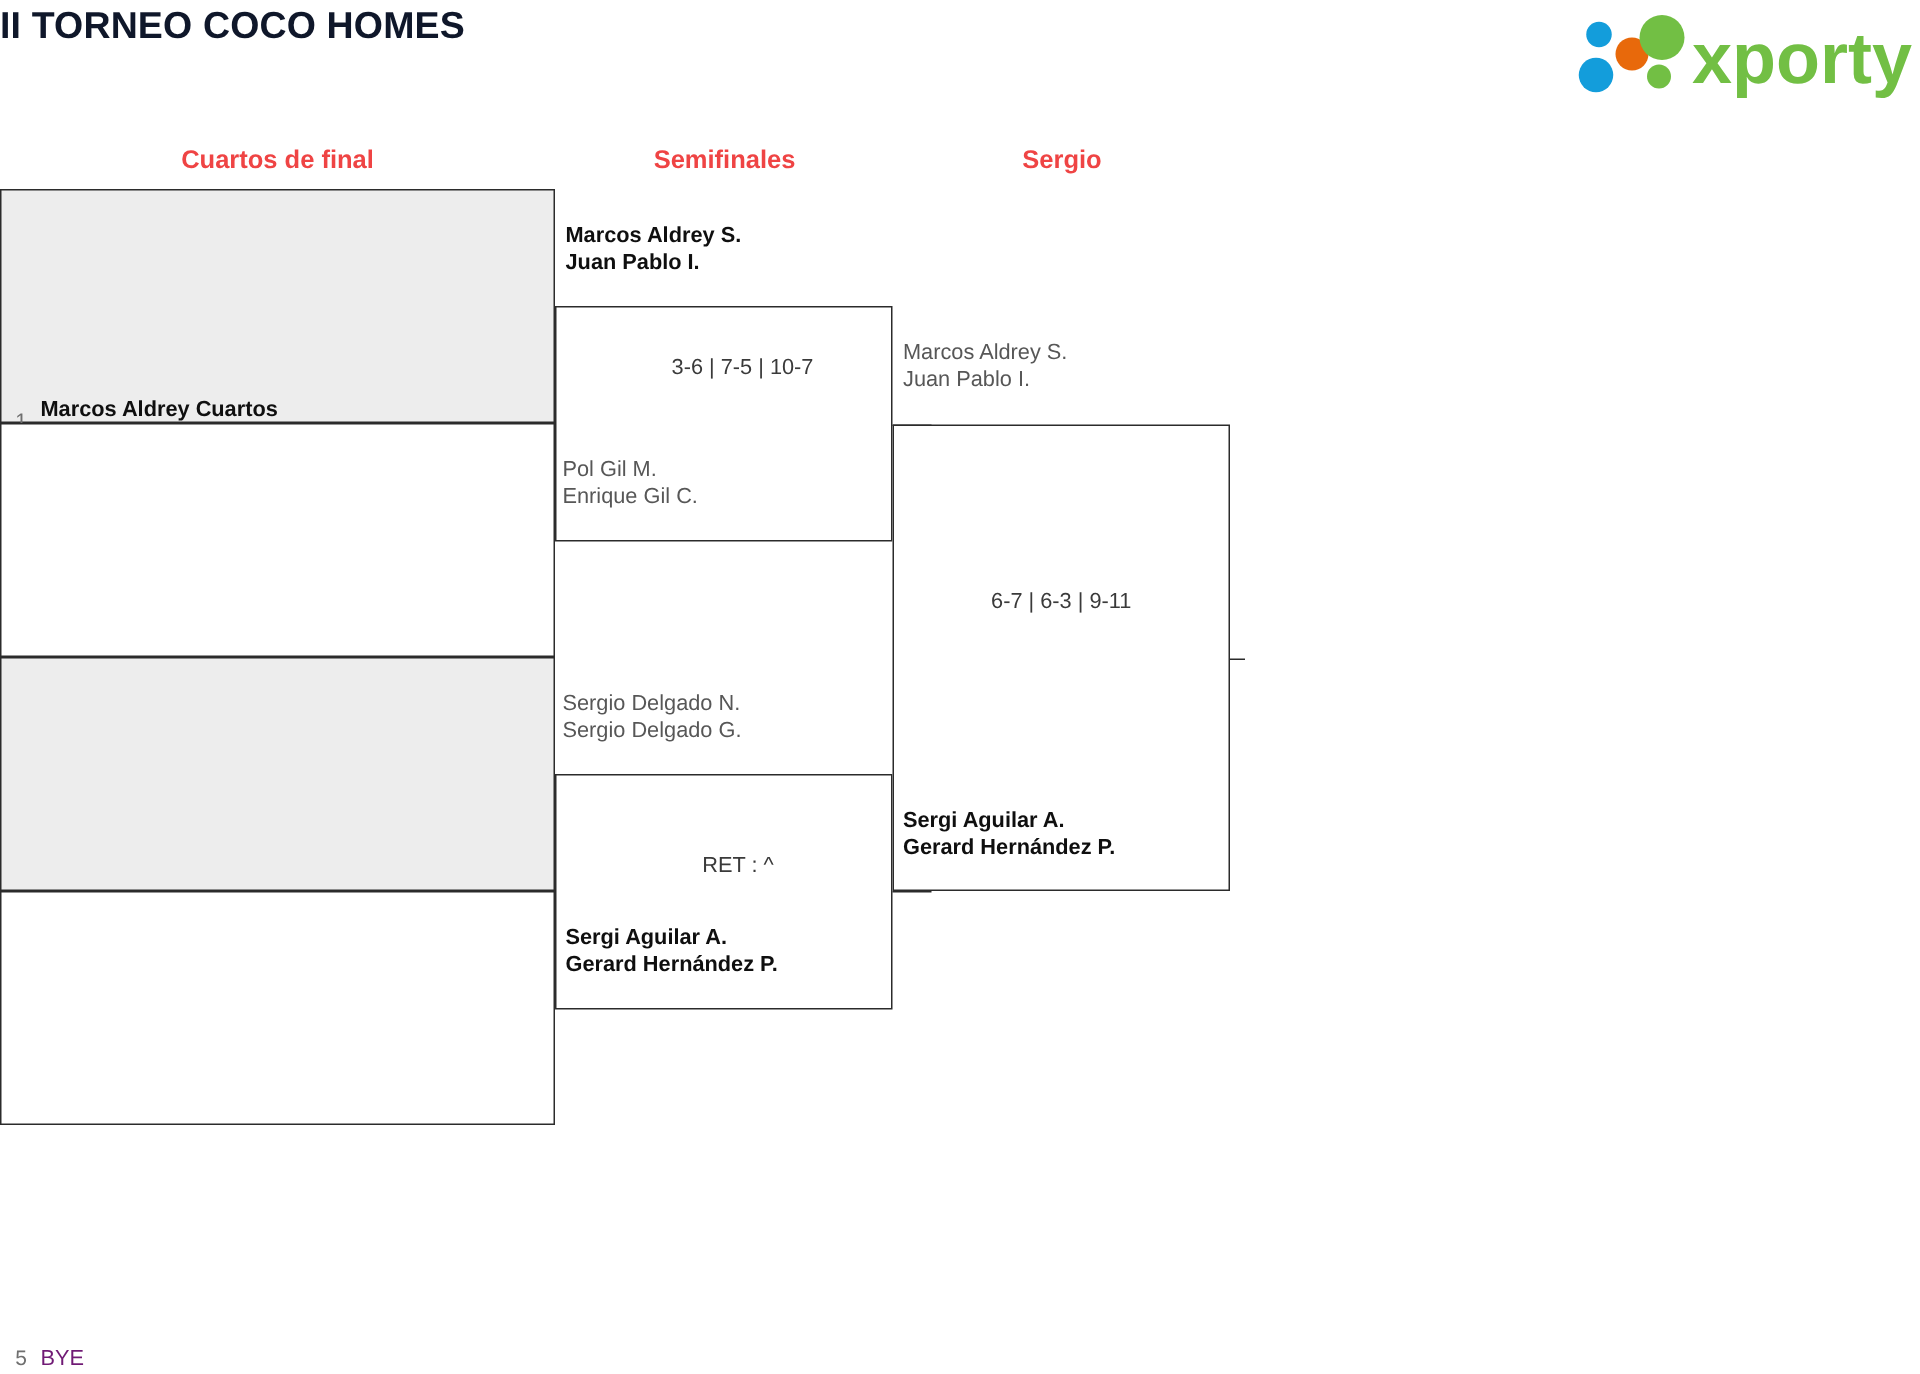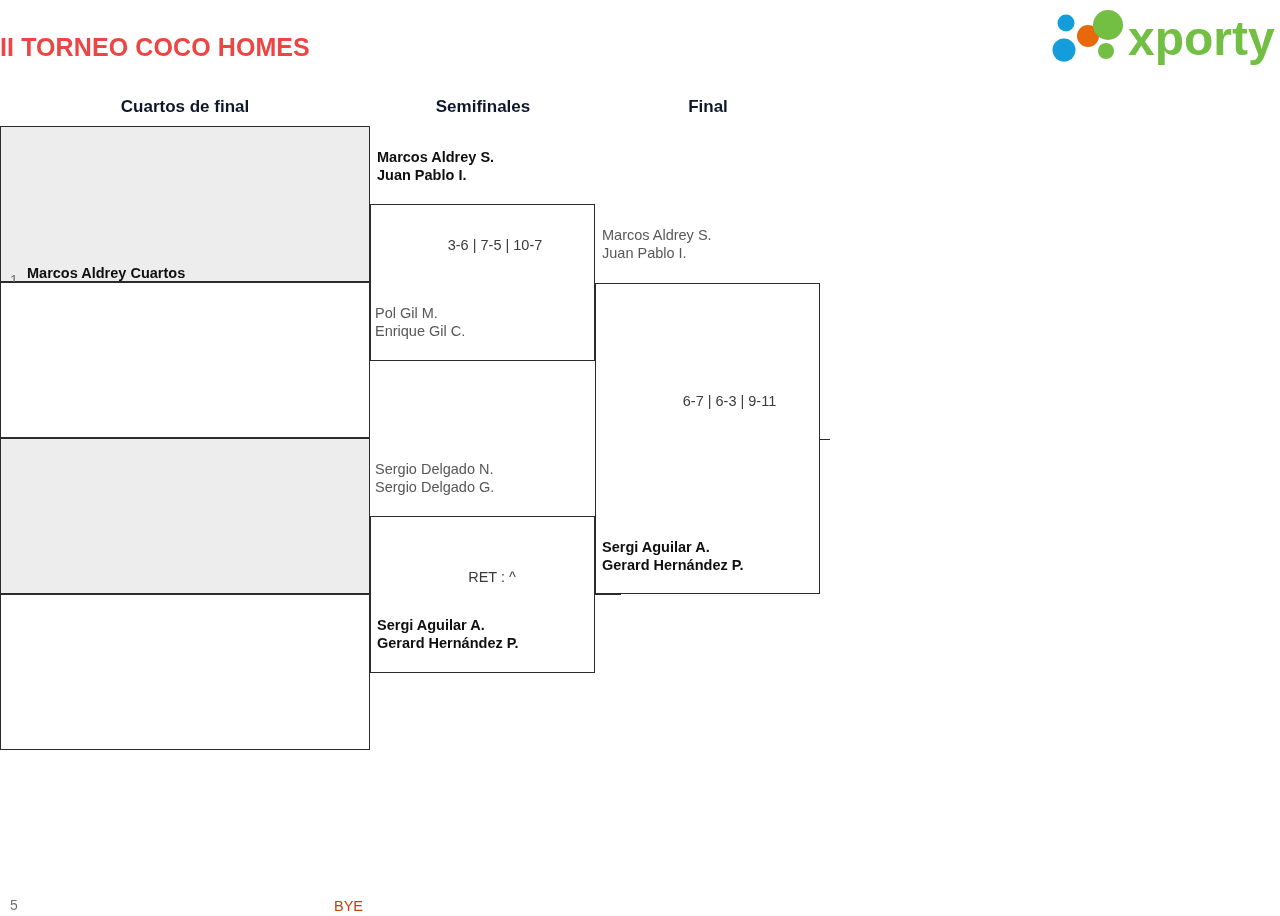--- a/index.html
+++ b/index.html
@@ -10,30 +10,30 @@
     color:#1a1a1a;
     overflow:hidden;
     position:relative;
   }
   .page{position:relative;width:1280px;height:916px;}
 
   
   .title-block{position:absolute;left:0;top:2px;}
   .title-line{
     font-size:25px;font-weight:bold;line-height:30px;
-    color:#ef4444;letter-spacing:0.1px;white-space:nowrap;margin-top:30px;
+    color:#0f172a;letter-spacing:0.1px;white-space:nowrap;
   }
 
   .logo{position:absolute;left:1048px;top:6px;width:228px;height:60px;text-align:center;}
   .logo svg{display:block;}
 
   
   .round-head{
     position:absolute;
-    font-size:17px;font-weight:bold;color:#0f172a;
+    font-size:17px;font-weight:bold;color:#ef4444;
     text-align:center;white-space:nowrap;
     transform:translateX(-50%);
   }
 
   
   .bracket{position:absolute;left:0;top:0;width:1280px;height:916px;}
 
   
   .r1-match{
     position:absolute;left:0;width:370px;
@@ -49,21 +49,21 @@
     font-size:14px;color:#6f6f6f;
     line-height:16px;
   }
   .r1-team{
     position:absolute;left:26px;right:6px;
     font-size:14.5px;line-height:18px;
   }
   .r1-team .ln{display:block;white-space:nowrap;}
   .winner{font-weight:bold;color:#0f0f0f;}
   .loser{font-weight:normal;color:#575757;}
-  .bye{font-weight:normal;color:#c2410c;font-size:14.5px;text-align:right;}
+  .bye{font-weight:normal;color:#701a75;font-size:14.5px;}
 
   .r1-score{
     position:absolute;left:0;width:370px;
     text-align:center;font-size:14.5px;color:#3a3a3a;
     line-height:18px;
   }
 
   
   .hline{position:absolute;height:0;border-top:1px solid #2b2b2b;}
 
@@ -107,21 +107,21 @@
       <circle cx="40" cy="30" r="11" fill="#e8690b"></circle>
       <circle cx="16" cy="44" r="11.5" fill="#139ddb"></circle>
       <circle cx="60" cy="19" r="15" fill="#72bf44"></circle>
       <circle cx="58" cy="45" r="8" fill="#72bf44"></circle>
       <text x="80" y="49" font-family="'Liberation Sans',sans-serif" font-size="48" font-weight="bold" fill="#72bf44">xporty</text>
     </svg>
   </div>
 
   <div class="round-head" style="left:185px;top:97px;">Cuartos de final</div>
   <div class="round-head" style="left:483px;top:97px;">Semifinales</div>
-  <div class="round-head" style="left:708px;top:97px;">Final</div>
+  <div class="round-head" style="left:708px;top:97px;">Sergio</div>
 
   <div class="bracket">
 
     <div class="r1-match shade" style="top:126px;height:156px;">
       <div class="seed" style="top:145px;">1</div>
       <div class="r1-team" style="top:137px;">
         <span class="ln winner">Marcos Aldrey Cuartos</span>
         <span class="ln winner">Juan Pablo Ibarra López</span>
       </div>
       <div class="seed" style="top:249px;">2</div>
@@ -180,21 +180,21 @@
     <div class="nm" style="left:377px;top:616px;">
       <span class="ln winner">Sergi Aguilar A.</span>
       <span class="ln winner">Gerard Hernández P.</span>
     </div>
 
     <div class="f-box" style="left:595px;top:283px;width:225px;height:311px;"></div>
     <div class="nm" style="left:602px;top:226px;">
       <span class="ln loser">Marcos Aldrey S.</span>
       <span class="ln loser">Juan Pablo I.</span>
     </div>
-    <div class="mid-score" style="left:595px;top:392px;width:225px;padding-left:22px;">6-7 | 6-3 | 9-11</div>
+    <div class="mid-score" style="left:595px;top:392px;width:225px;">6-7 | 6-3 | 9-11</div>
     <div class="nm" style="left:602px;top:538px;">
       <span class="ln winner">Sergi Aguilar A.</span>
       <span class="ln winner">Gerard Hernández P.</span>
     </div>
 
     <div class="hline" style="left:595px;top:283px;width:26px;"></div>
     <div class="hline" style="left:595px;top:594px;width:26px;"></div>
     <div class="hline" style="left:820px;top:439px;width:10px;"></div>
 
   </div>

